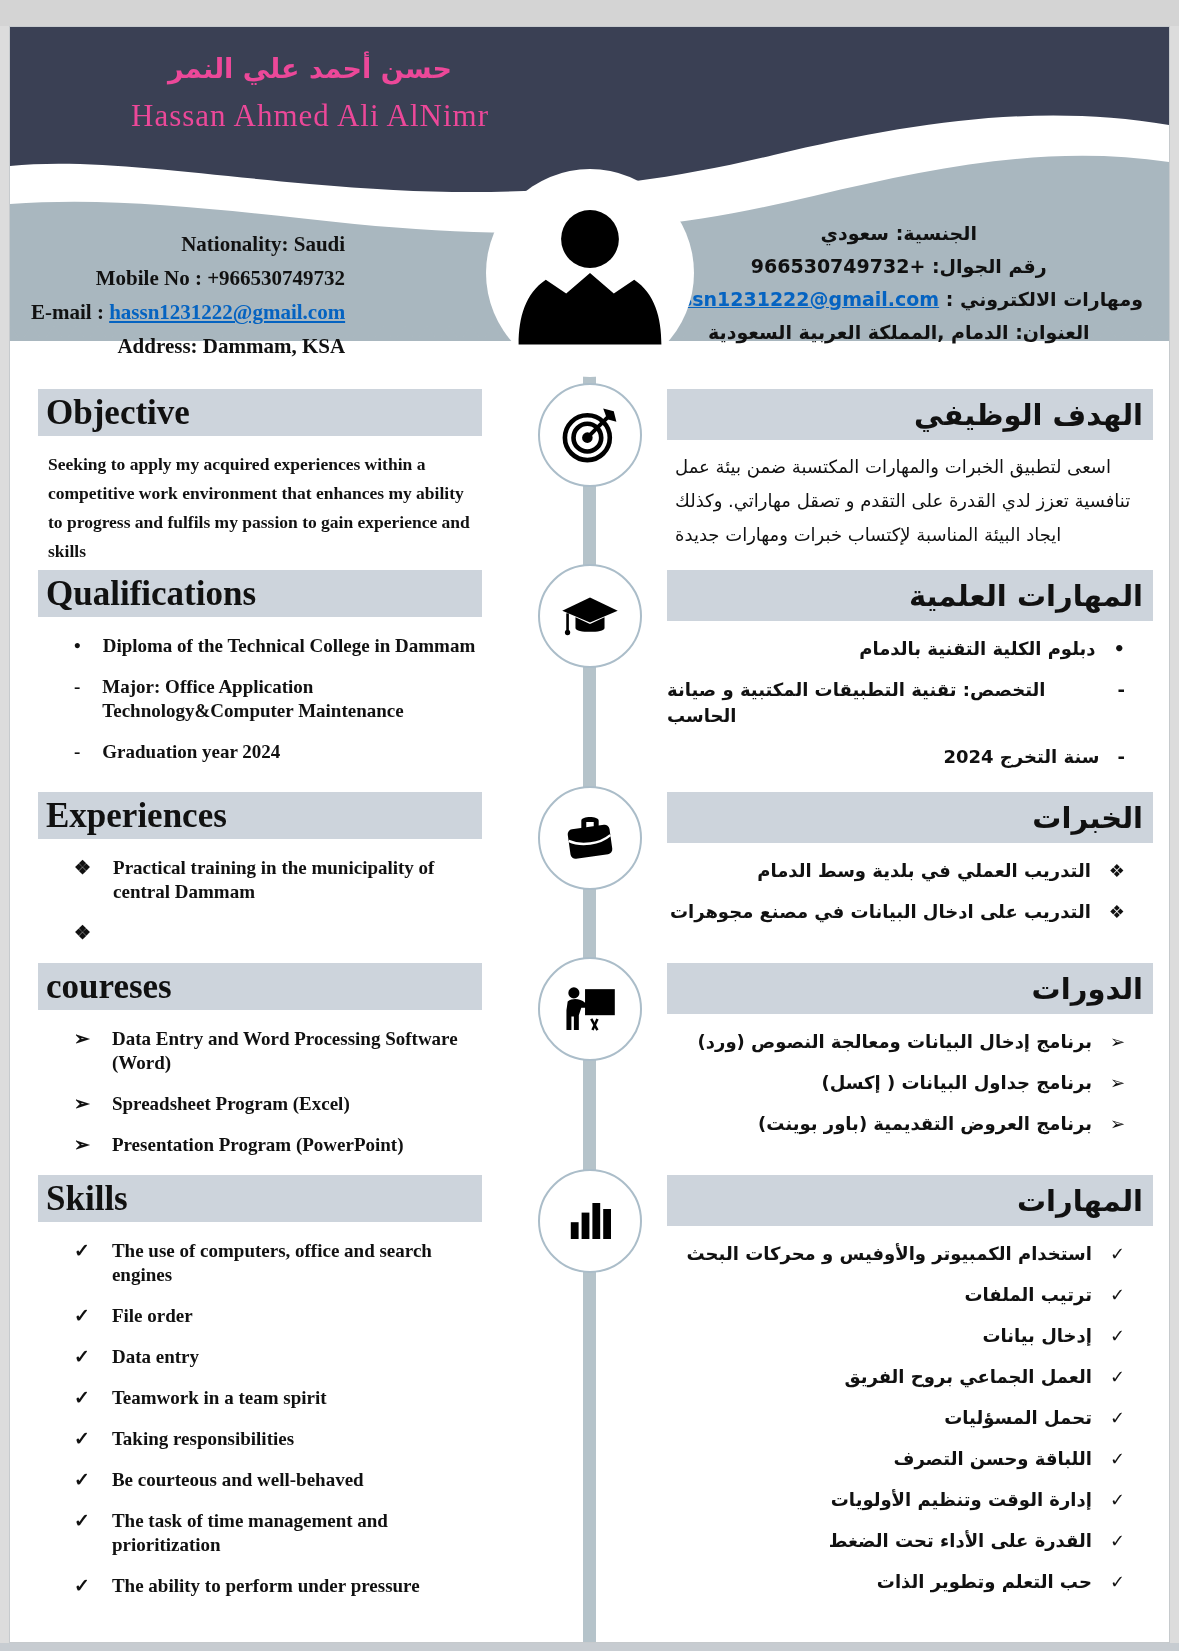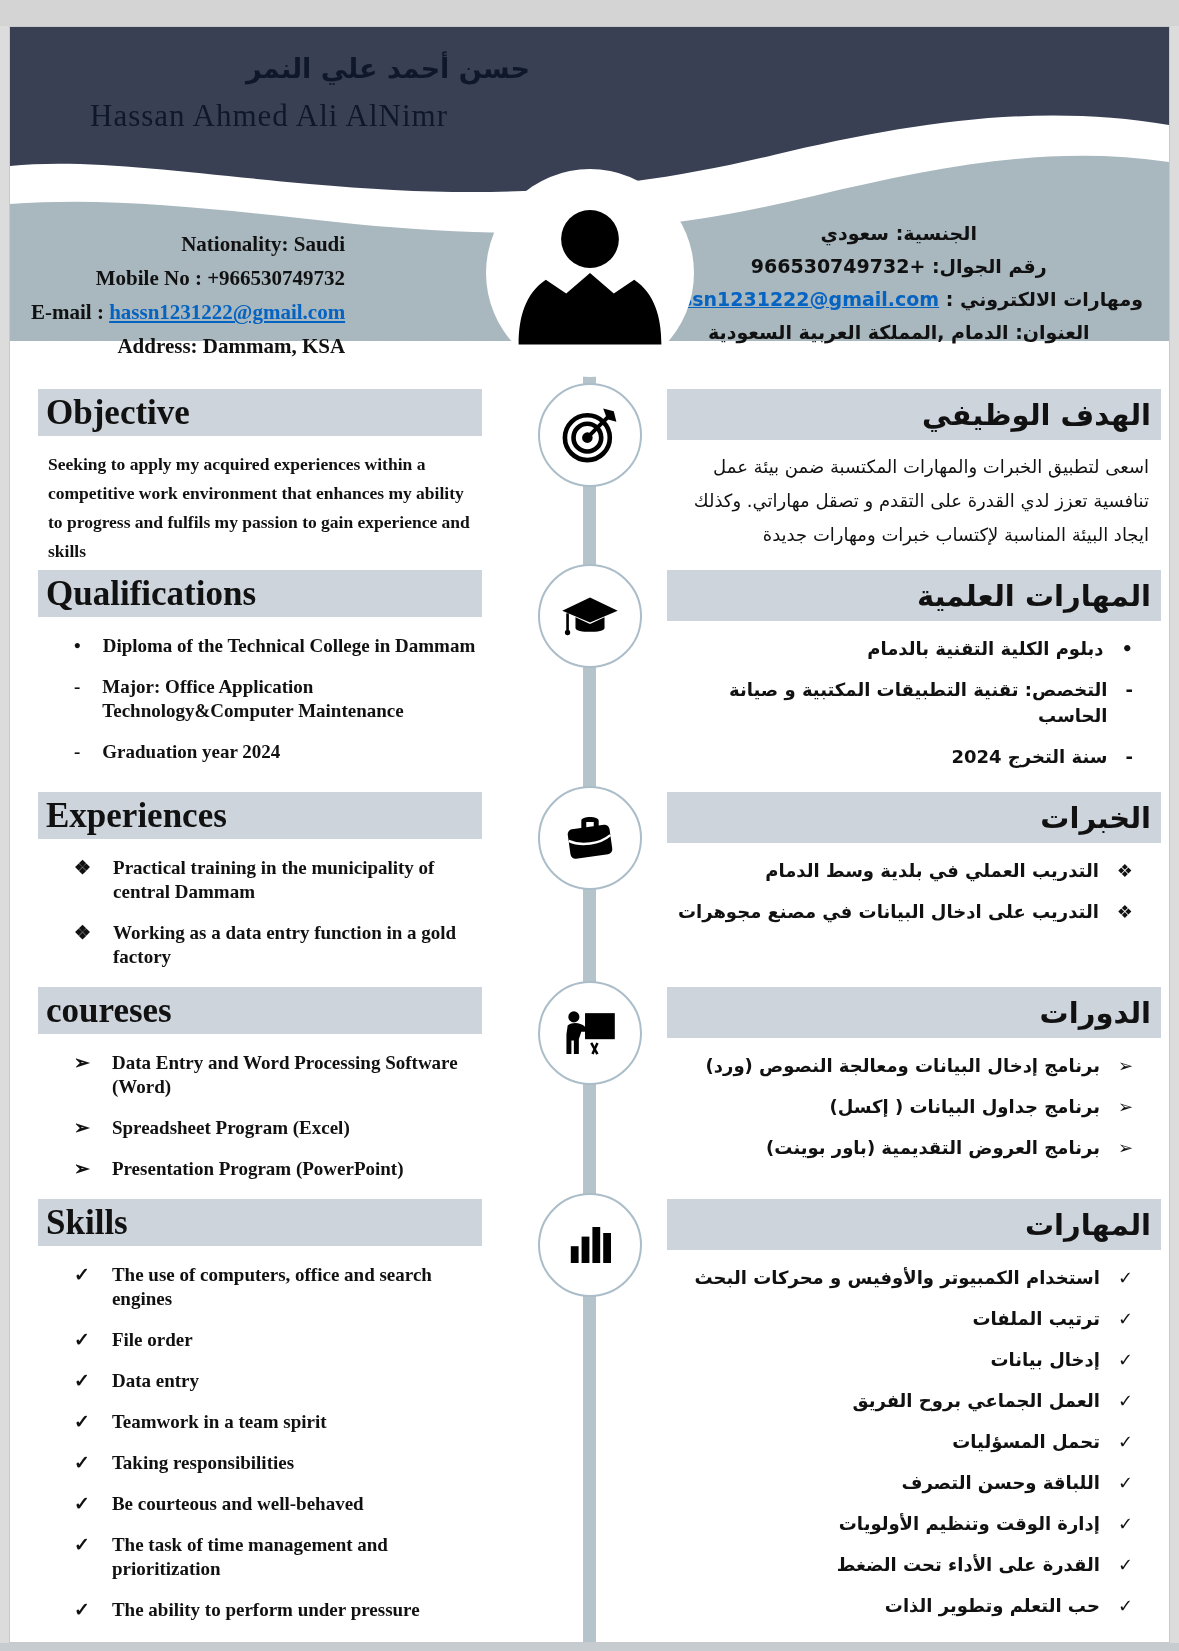--- a/index.html
+++ b/index.html
@@ -4,37 +4,37 @@
 <style>
   * { margin:0; padding:0; box-sizing:border-box; }
   body { width:1179px; height:1651px; background:#dcdcdc; font-family:"Liberation Serif", serif; color:#111; position:relative; overflow:hidden; }
   .canvas { position:absolute; inset:0; }
   .page { position:absolute; left:9px; right:9px; top:26px; bottom:8px; background:#fff; border:1px solid #c6cacd; }
 
   
   .header { position:relative; height:330px; }
   .header-svg { position:absolute; left:0; top:0; width:100%; height:314px; }
   .zigzag-svg { position:absolute; left:0; top:298px; width:100%; height:16px; }
-  .names { position:absolute; left:80px; top:26px; width:440px; color:#0f172a; z-index:2; }
+  .names { position:absolute; left:80px; top:26px; width:440px; text-align:center; color:#ec4899; z-index:2; }
   .name-ar { font-family:"DejaVu Sans", sans-serif; font-weight:bold; font-size:27px; direction:rtl; }
   .name-en { font-size:31px; margin-top:14px; letter-spacing:1px; font-family:"Liberation Serif", serif; }
   .avatar { position:absolute; left:50%; top:142px; transform:translateX(-50%); width:208px; height:208px; border-radius:50%; background:#fff; z-index:3; display:flex; align-items:center; justify-content:center; overflow:hidden; }
 
   .contact-en { position:absolute; left:21px; top:200px; z-index:2; font-weight:bold; font-size:21px; line-height:34px;text-align:right; }
   .contact-ar { position:absolute; right:26px; top:190px; z-index:2; font-weight:bold; font-size:19px; line-height:33px; direction:rtl; text-align:center; font-family:"DejaVu Sans", sans-serif; }
   .email-link { color:#0563c1; text-decoration:underline; cursor:pointer; }
 
   
   .timeline { position:absolute; left:50%; top:338px; bottom:0; width:13px; margin-left:-7px; background:#b5c3ca; z-index:1; }
 
   
   .content { position:relative; z-index:1; }
   .row { position:relative; display:grid; grid-template-columns:472px 1fr 502px; }
   .col-en { grid-column:1; padding-left:28px; }
-  .col-ar { grid-column:3; padding-right:8px; direction:rtl; text-align:right; font-family:"DejaVu Sans", sans-serif; }
+  .col-ar { grid-column:3; padding-right:16px; direction:rtl; text-align:left; font-family:"DejaVu Sans", sans-serif; }
   .hbar { background:#cdd4dc; height:47px; display:flex; align-items:center; }
   .hbar-en { font-size:35px; font-weight:bold; padding-left:8px; font-family:"Liberation Serif", serif; }
   .hbar-ar { font-size:29px; font-weight:bold; padding-right:10px; height:51px; }
   .para-en { font-weight:bold; font-size:17.5px; line-height:29px; margin-top:14px; padding-left:10px; padding-right:6px; }
   .para-ar { font-weight:normal; font-size:18px; line-height:34px; margin-top:10px; padding-right:12px; padding-left:8px; }
   ul { list-style:none; }
   .items-en li { display:flex; gap:22px; margin-top:17px; font-weight:bold; font-size:19px; padding-left:36px; line-height:24px; }
   .items-ar li { display:flex; gap:18px; margin-top:15px; font-weight:bold; font-size:18px; padding-right:28px; line-height:26px; }
   .marker { flex:0 0 auto; }
   .icon-circle { position:absolute; left:50%; top:-6px; transform:translateX(-50%); width:104px; height:104px; border-radius:50%; background:#fff; border:2px solid #abbdc9; z-index:2; display:flex; align-items:center; justify-content:center; }
@@ -172,21 +172,20 @@
       <section class="row sec-experiences">
         <div class="col-en">
           <div class="hbar hbar-en">Experiences</div>
           <ul class="items-en">
             <li>
                 <span class="marker">❖</span>
                 <span>Practical training in the municipality of central Dammam</span>
               </li>
             <li>
                 <span class="marker">❖</span>
-                <span>Working as a data entry function in a gold factory</span>
               </li>
           </ul>
         </div>
         <div class="col-ar">
           <div class="hbar hbar-ar">الخبرات</div>
           <ul class="items-ar">
             <li>
                 <span class="marker">❖</span>
                 <span>التدريب العملي في بلدية وسط الدمام</span>
               </li>

